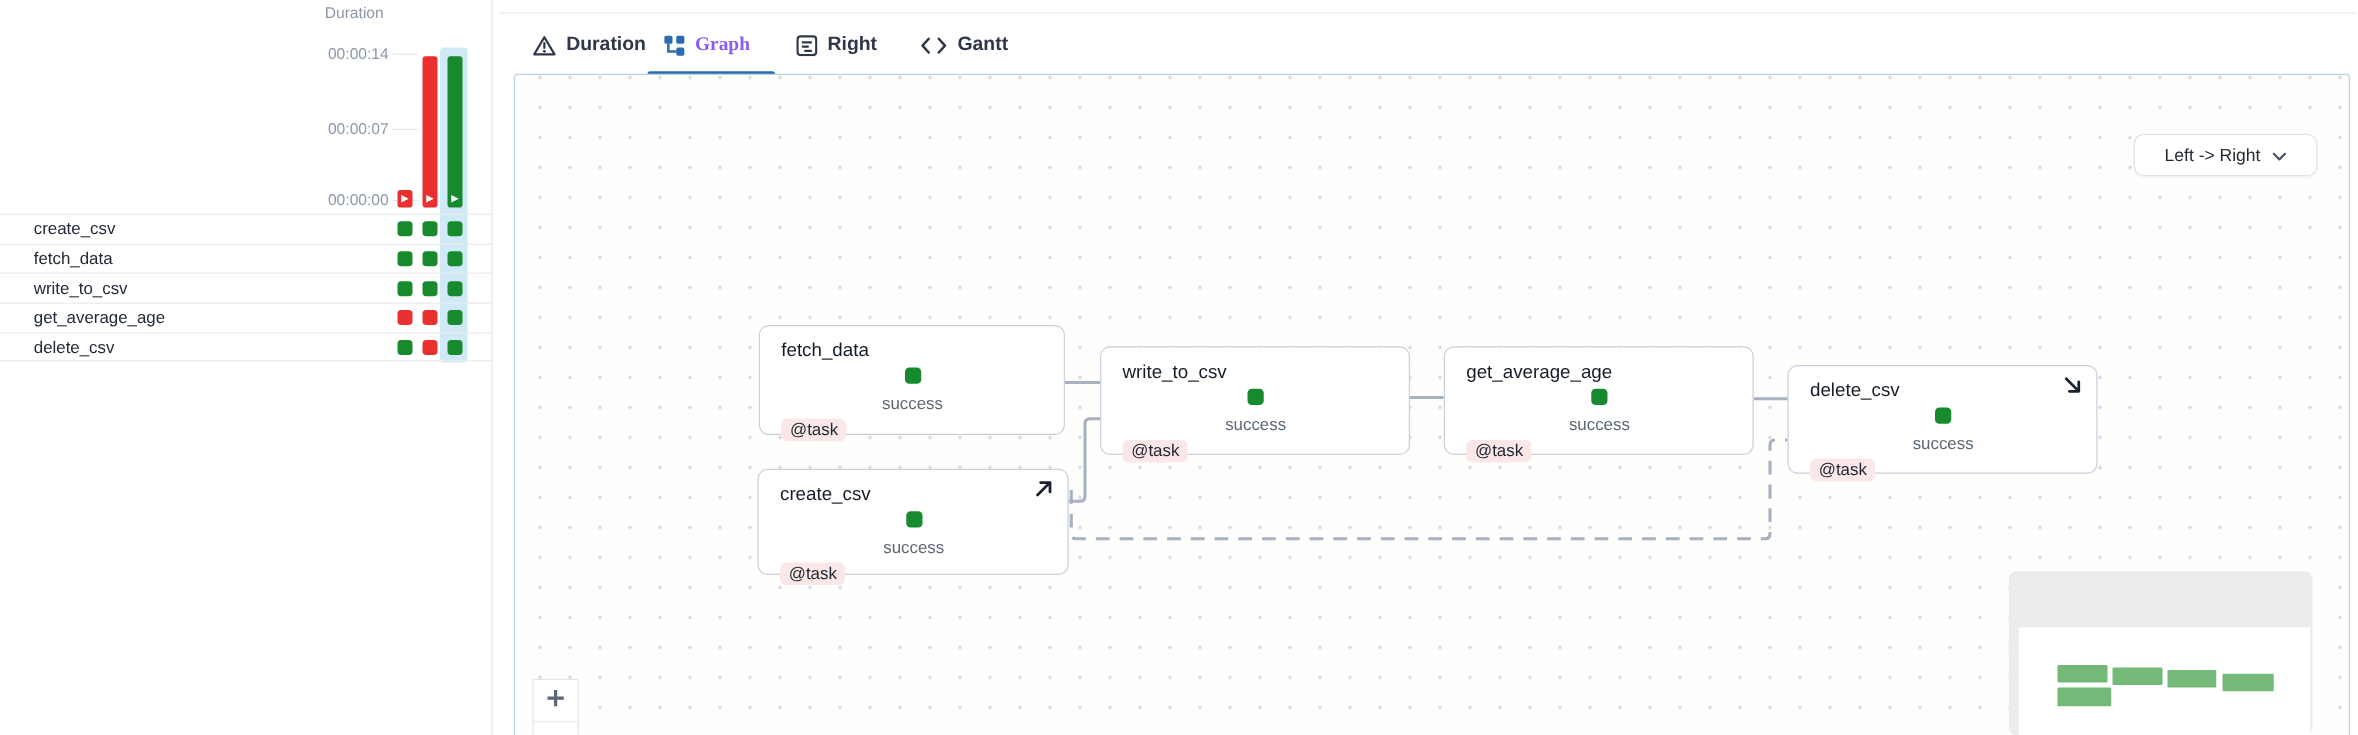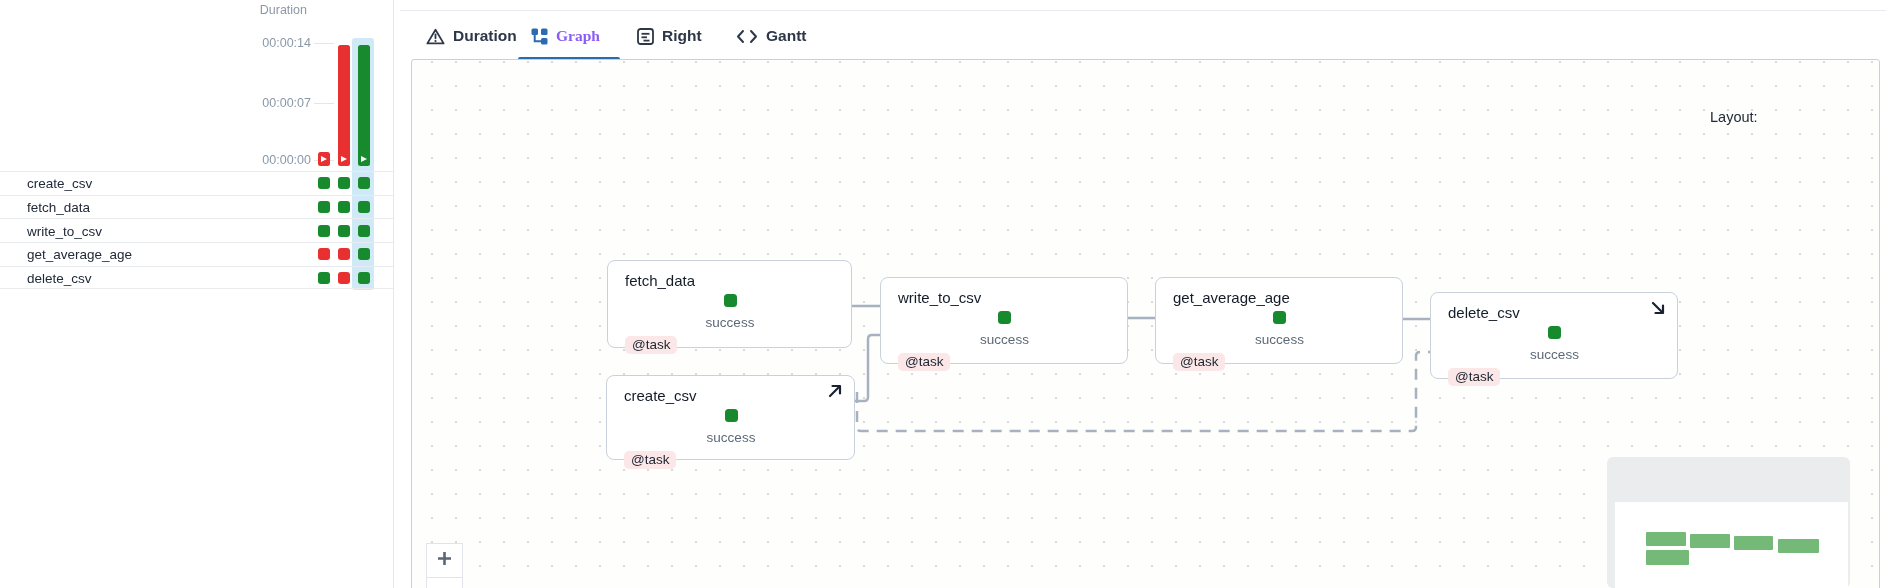--- a/index.html
+++ b/index.html
@@ -236,20 +236,28 @@
     <span class="node-badge">@task</span>
     <span class="node-marker">
       <svg width="16" height="16" viewBox="0 0 16 16">
           <path d="M3 3 L12.5 12.5" stroke="#1a2230" stroke-width="2.2" stroke-linecap="round"></path>
           <path d="M13 5.5 V13 H5.5" fill="none" stroke="#1a2230" stroke-width="2.2" stroke-linecap="round" stroke-linejoin="round"></path>
         </svg>
     </span>
   </div>
 
   <div class="layout-label">Layout:</div>
+  <div class="layout-select">
+    <span>Left -&gt; Right</span>
+    <span>
+      <svg width="11" height="7" viewBox="0 0 11 7">
+          <path d="M1 1 L5.5 5.5 L10 1" fill="none" stroke="#4a5568" stroke-width="1.8" stroke-linecap="round" stroke-linejoin="round"></path>
+        </svg>
+    </span>
+  </div>
 
   <div class="zoom-ctl">
     <div class="zoom-btn">
       <span>
         <svg width="15" height="15" viewBox="0 0 15 15">
             <path d="M7.5 1 V14 M1 7.5 H14" stroke="#5b6676" stroke-width="2.6"></path>
           </svg>
       </span>
     </div>
     <div class="zoom-btn minus"></div>

